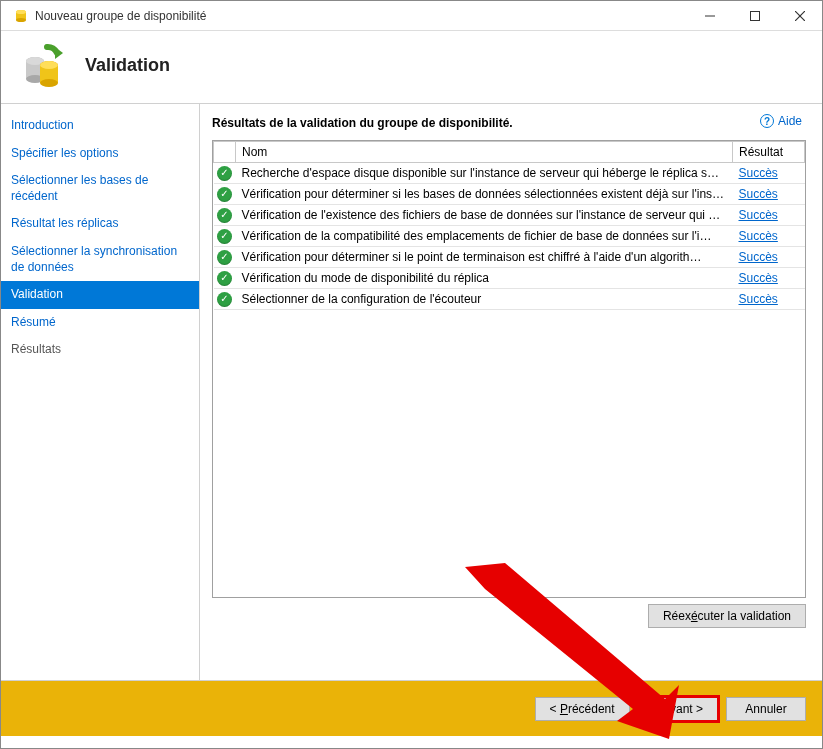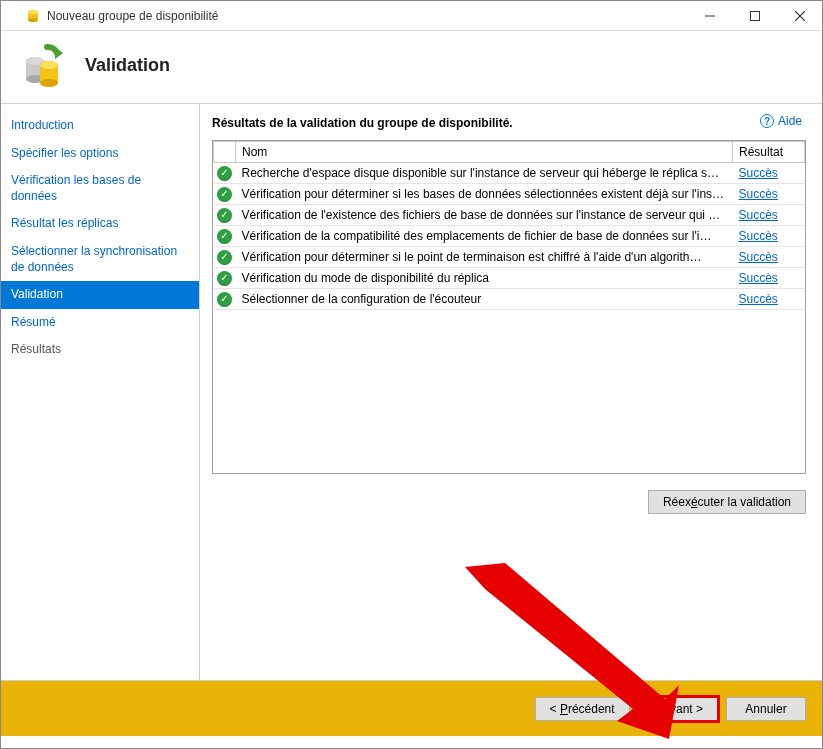--- a/index.html
+++ b/index.html
@@ -1,43 +1,43 @@
 <!DOCTYPE html>
 <html><head>
 <meta charset="utf-8">
 <style>
   * { box-sizing: border-box; margin: 0; padding: 0; }
   body { font-family: "Segoe UI", Tahoma, sans-serif; font-size: 12px; background: #fff; width: 823px; height: 749px; overflow: hidden; border: 1px solid #888; position: relative; }
-  .titlebar { height: 30px; display: flex; align-items: center; padding-left: 24px; border-bottom: 1px solid #ddd; }
+  .titlebar { height: 30px; display: flex; align-items: center; padding-left: 12px; border-bottom: 1px solid #ddd; }
   .titlebar .app-icon { width: 16px; height: 16px; margin-right: 6px; display: inline-flex; align-items: center; justify-content: center; }
   .titlebar .title { flex: 1; font-size: 12px; color: #333; }
   .winbtns { display: flex; }
   .winbtn { width: 45px; height: 29px; display: flex; align-items: center; justify-content: center; font-family: inherit; font-size: 12px; color: #333; }
   .header { padding: 10px 10px 14px 18px; display: flex; align-items: center; border-bottom: 1px solid #d0d0d0; }
   .header-icon { width: 48px; height: 48px; margin-right: 18px; display: inline-flex; align-items: center; justify-content: center; }
   .header-title { font-size: 18px; font-weight: 600; color: #222; }
   .body { display: flex; height: calc(749px - 30px - 74px - 50px); }
   .sidebar { width: 199px; border-right: 1px solid #d0d0d0; padding-top: 8px; }
   .nav-item { padding: 6px 10px; color: #0066cc; cursor: pointer; line-height: 1.3; }
   .nav-item.active { background: #0078d7; color: #fff; }
   .nav-item.disabled { color: #555; cursor: default; }
   .content { flex: 1; position: relative; padding: 12px 16px 0 12px; }
   .help-link { position: absolute; top: 10px; right: 20px; color: #0066cc; display: flex; align-items: center; gap: 4px; }
   .help-icon { width: 14px; height: 14px; border: 1.5px solid #0078d7; border-radius: 50%; display: inline-flex; align-items: center; justify-content: center; color: #0078d7; font-size: 10px; font-weight: bold; }
   .section-title { font-size: 12px; font-weight: bold; margin-bottom: 10px; color: #000; }
-  .table-wrap { border: 1px solid #a0a0a0; height: 334px; overflow: hidden; background: #fff; }
+  .table-wrap { border: 1px solid #a0a0a0; height: 458px; overflow: hidden; background: #fff; }
   table { width: 100%; border-collapse: collapse; table-layout: fixed; }
   th { text-align: left; font-weight: normal; padding: 3px 6px; border: 1px solid #c8c8c8; background: #fff; font-size: 12px; }
   th.col-icon { width: 22px; }
   th.col-result { width: 72px; }
   td { padding: 2px 6px; border-bottom: 1px solid #e4e4e4; font-size: 12px; white-space: nowrap; overflow: hidden; text-overflow: ellipsis; vertical-align: middle; height: 21px; }
   td.col-icon { text-align: center; padding: 2px 2px; }
   .check { width: 15px; height: 15px; border-radius: 50%; background: #2ea043; display: inline-flex; align-items: center; justify-content: center; color: #fff; font-size: 10px; line-height: 1; box-shadow: inset 0 -1px 1px rgba(0,0,0,0.2); }
   .result-link { color: #0066cc; text-decoration: underline; cursor: pointer; }
-  .rerun-row { text-align: right; margin-top: 16px; }
+  .rerun-row { text-align: right; margin-top: 6px; }
   .btn { background: #e1e1e1; border: 1px solid #adadad; padding: 4px 14px; font-size: 12px; font-family: inherit; min-width: 80px; cursor: pointer; }
   .btn.wide { min-width: 150px; }
   .footer { position: absolute; bottom: 12px; left: 0; right: 0; height: 56px; border-top: 1px solid #d0d0d0; display: flex; align-items: center; justify-content: flex-end; padding-right: 16px; gap: 8px; background: #eab308; }
   .btn.highlight { outline: 3px solid #e60000; outline-offset: -1px; }
   
   .arrow { position: absolute; left: 444px; top: 558px; pointer-events: none; z-index: 10; }
   .underline-letter { text-decoration: underline; }
 </style>
 </head>
 <body>
@@ -87,21 +87,21 @@
       <ellipse cx="30" cy="24" rx="9" ry="4" fill="#ffde59"></ellipse>
     </svg>
   </span>
   <span class="header-title">Validation</span>
 </div>
 
 <div class="body">
   <div class="sidebar" id="sidebar">
       <div class="nav-item">Introduction</div>
       <div class="nav-item">Spécifier les options</div>
-      <div class="nav-item">Vérification les bases de données</div>
+      <div class="nav-item">Sélectionner les bases de récédent</div>
       <div class="nav-item">Résultat les réplicas</div>
       <div class="nav-item">Sélectionner la synchronisation de données</div>
       <div class="nav-item active">Validation</div>
       <div class="nav-item">Résumé</div>
       <div class="nav-item disabled">Résultats</div>
     </div>
   <div class="content">
     <div class="help-link">
       <span class="help-icon">?</span>
       <span>Aide</span>

